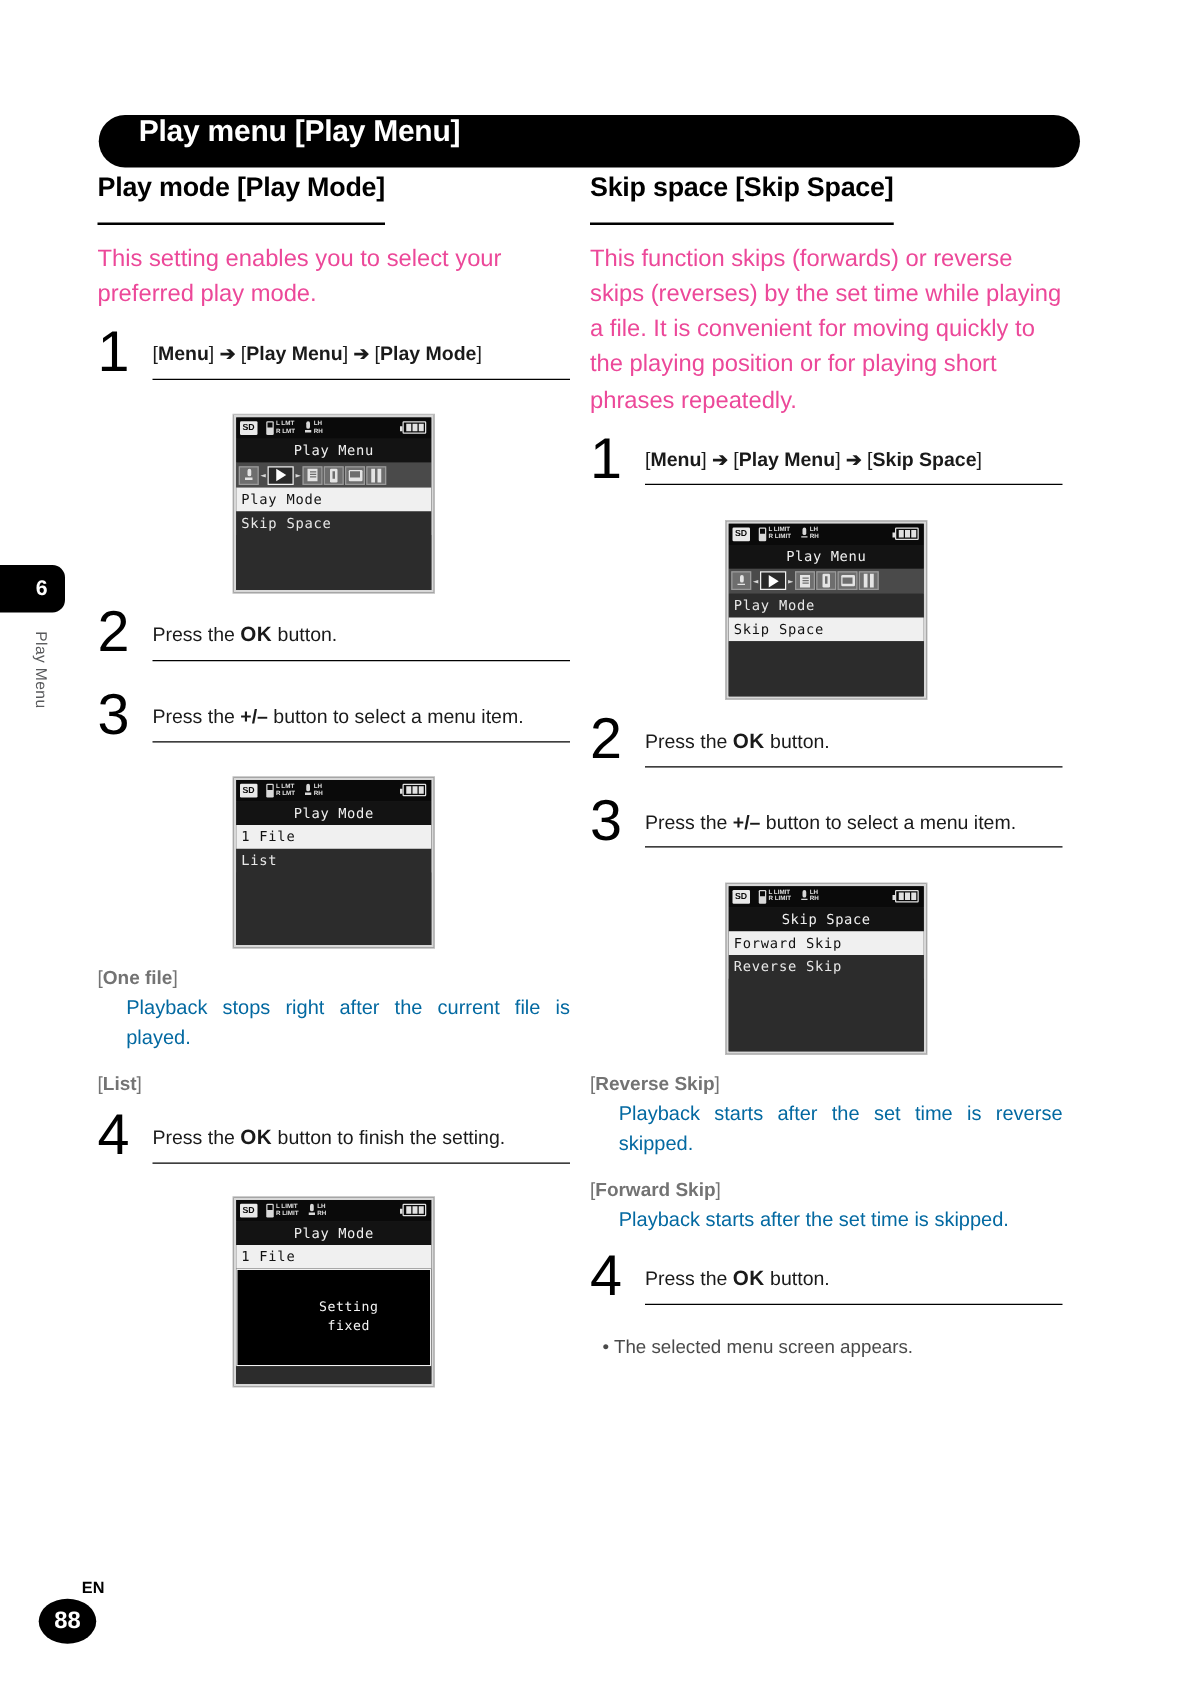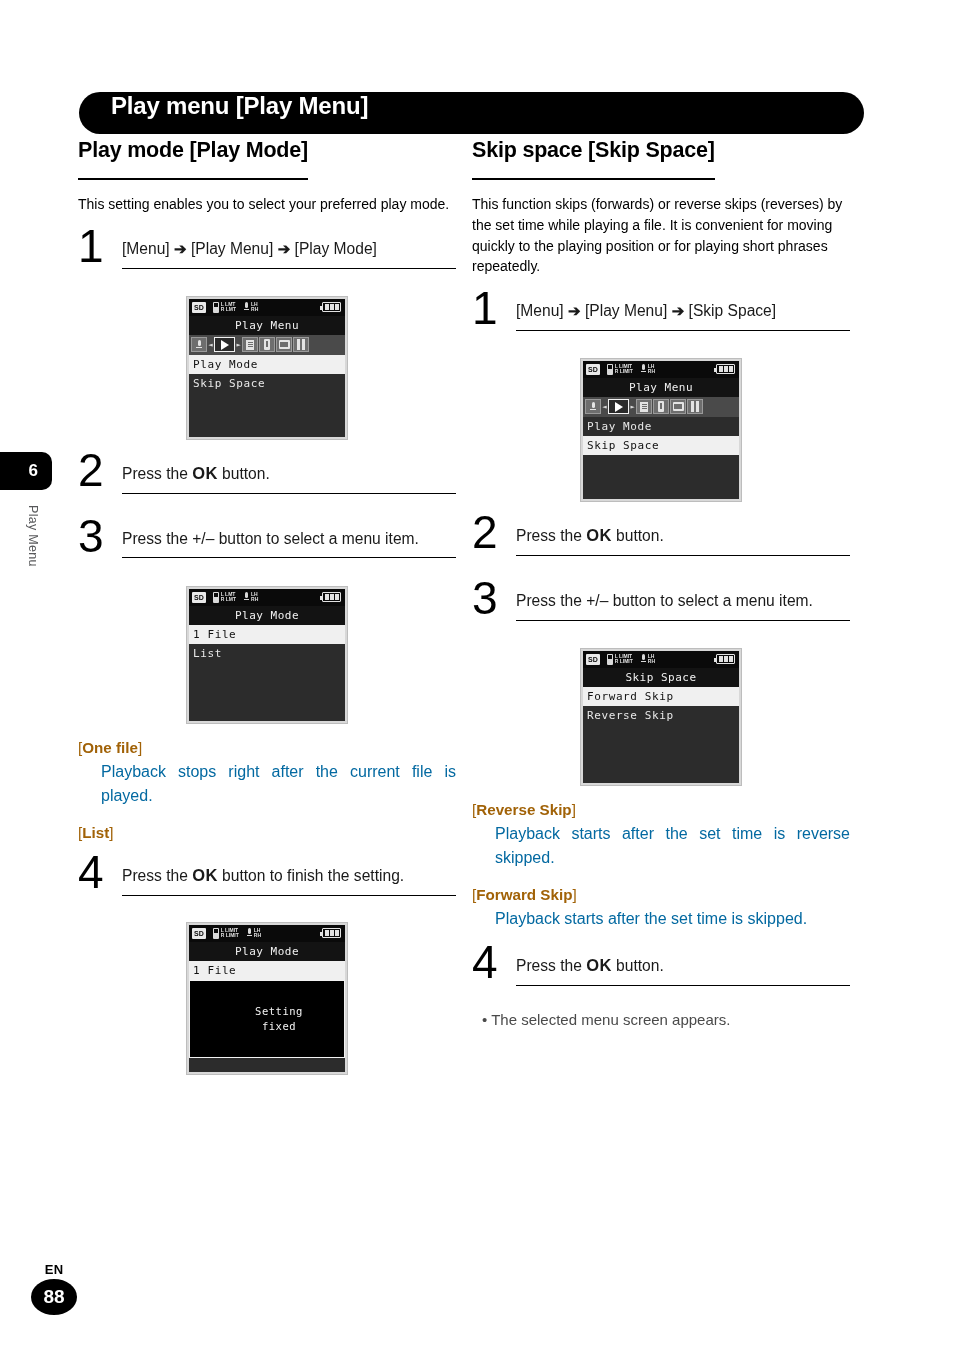--- a/index.html
+++ b/index.html
@@ -83,23 +83,23 @@
     font-weight: bold;
     letter-spacing: -0.2px;
     display: inline-block;
     border-bottom: 2.5px solid #000;
     padding-bottom: 16px;
     line-height: 1.12;
   }
 
   p.intro {
     margin: 14px 0 0 0;
-    font-size: 14px;
+    font-size: 19px;
     line-height: 1.48;
-    color: #000000;
+    color: #ec4899;
   }
 
   
   .step {
     position: relative;
     margin-top: 22px;
     padding-left: 44px;
     min-height: 44px;
   }
   .step-num {
@@ -112,29 +112,29 @@
     color: #000;
     font-family: "Liberation Sans", sans-serif;
   }
   .step-body {
     font-size: 15.6px;
     line-height: 1.52;
     color: #1a1a1a;
     padding-bottom: 7px;
     border-bottom: 1.4px solid #000;
   }
-  .step-body b { font-weight: normal; }
+  .step-body b { font-weight: bold; }
   .step-body .ok { font-weight: bold; font-size: 16.5px; letter-spacing: 0.4px;}
   .arrow { font-weight: bold; font-size: 15px; }
 
   
   .defn { margin-top: 16px; }
   .defn-term {
     font-size: 15.2px;
-    color: #a16207;
+    color: #737373;
     margin: 0;
   }
   .defn-term b { font-weight: bold; }
   .defn-desc {
     margin: 4px 0 0 0;
     padding-left: 23px;
     font-size: 16px;
     line-height: 1.5;
     color: #0369a1;
     text-align: justify;
@@ -390,21 +390,21 @@
     padding-left: 24px;
   }
   .lcd-foot { height: 14px; background: #2c2c2c; }
 
   
   .footer {
     position: absolute;
     left: 24px;
     top: 1262px;
     width: 60px;
-    text-align: center;
+    text-align: right;
   }
   .footer .lang {
     font-size: 13px;
     font-weight: bold;
     color: #000;
     letter-spacing: 0.3px;
   }
   .footer .pagenum {
     margin-top: 2px;
     width: 46px;

